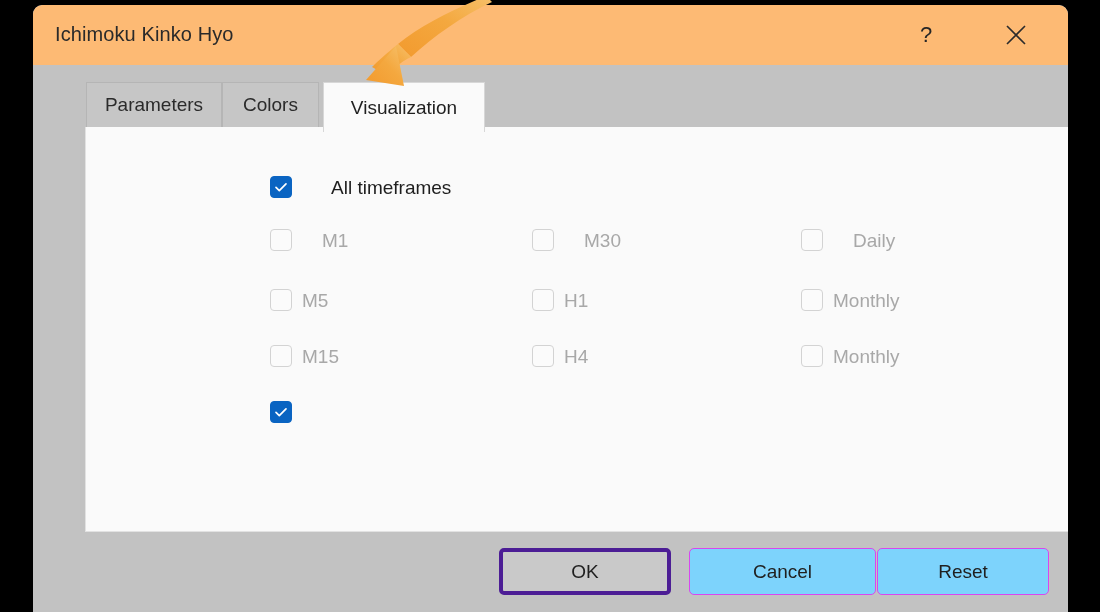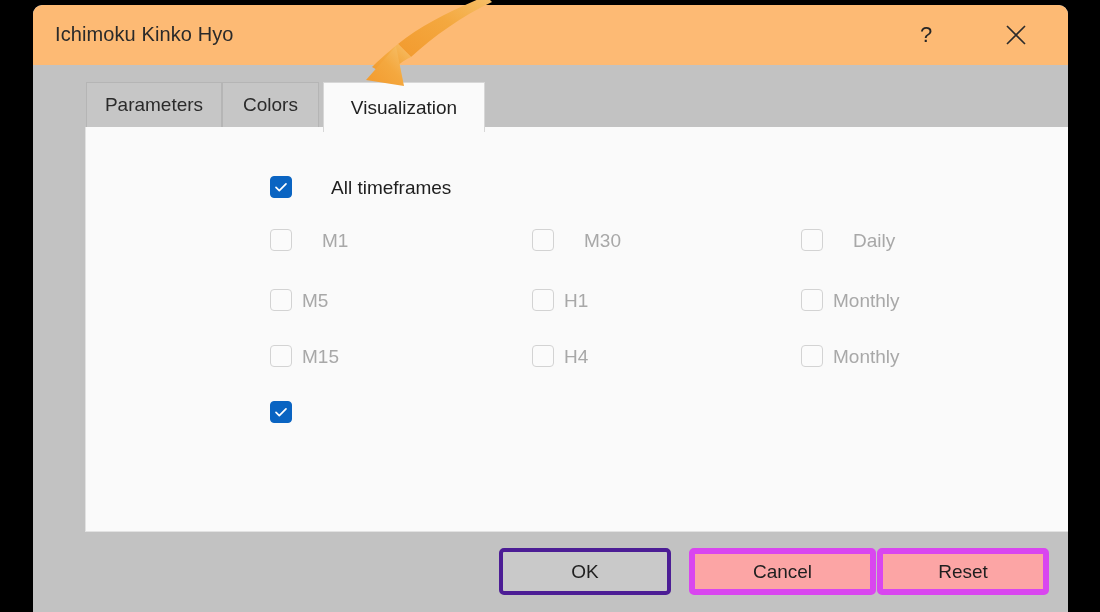--- a/index.html
+++ b/index.html
@@ -173,22 +173,22 @@
     left: 0;
     top: 527px;
     width: 100%;
     height: 88px;
   }
   .btn {
     position: absolute;
     top: 16px;
     height: 47px;
     box-sizing: border-box;
-    background: #fca5a5;
-    border: 6px solid #d946ef;
+    background: #7dd3fc;
+    border: 1px solid #d946ef;
     border-radius: 5px;
     font-size: 19px;
     color: #1f1f1f;
     display: flex;
     align-items: center;
     justify-content: center;
     cursor: default;
     font-family: "Liberation Sans", sans-serif;
   }
   .btn.primary {

